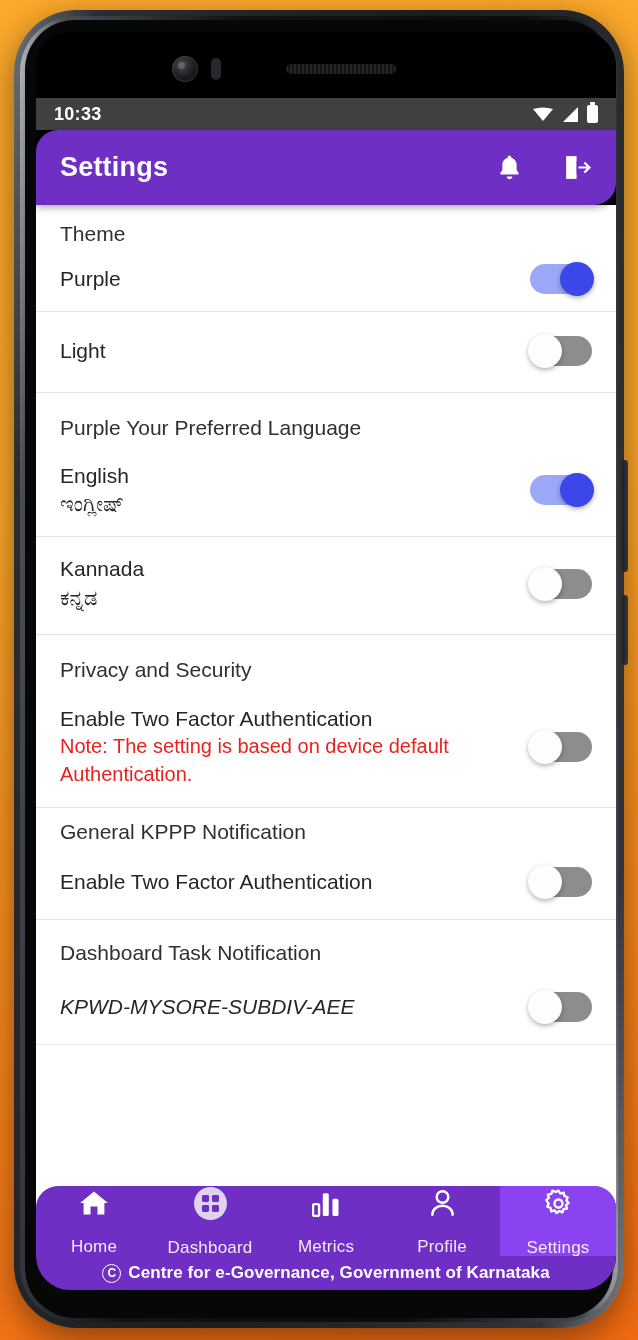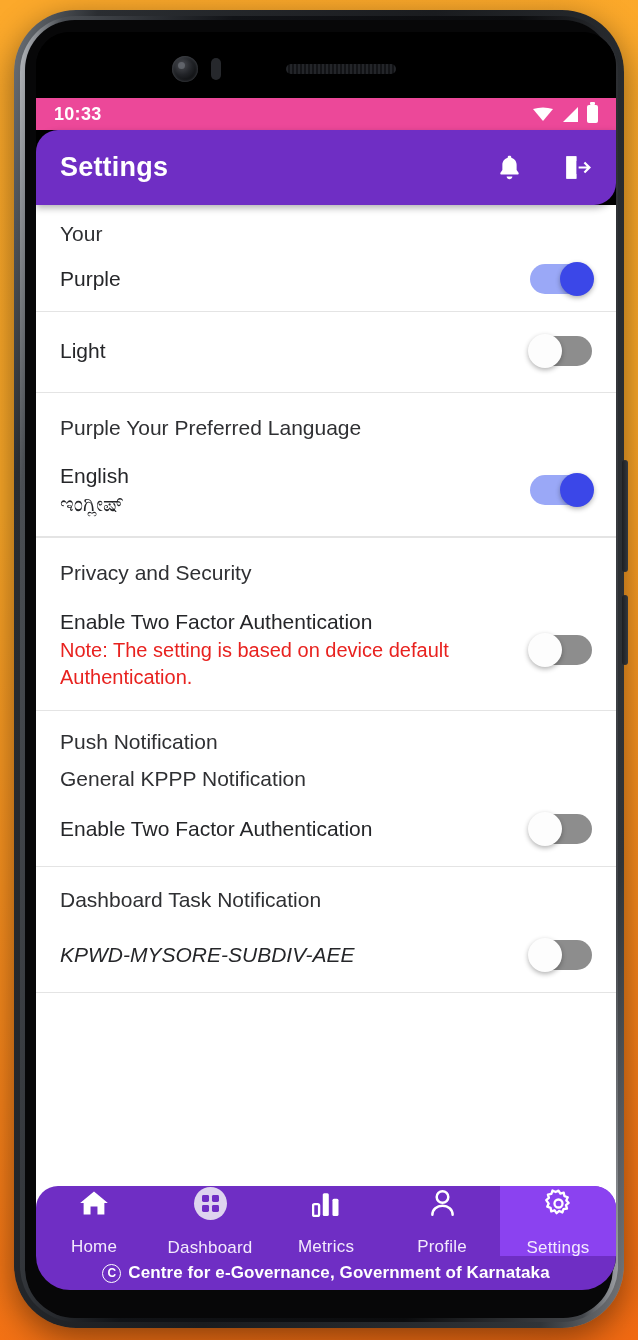--- a/index.html
+++ b/index.html
@@ -76,21 +76,21 @@
   }
   .speaker{
     position:absolute; left:250px; top:32px;
     width:110px; height:10px; border-radius:5px;
     background: repeating-linear-gradient(90deg,#232529 0px,#232529 2px,#121316 2px,#121316 4px);
   }
 
   
   .statusbar{
     position:absolute; left:0; top:66px; width:100%; height:32px;
-    background:#ec4899;
+    background:#404040;
     display:flex; align-items:center;
     padding:0 18px;
     color:#fff;
   }
   .clock{ font-size:18px; font-weight:600; letter-spacing:.3px; }
   .status-icons{ margin-left:auto; display:flex; align-items:center; gap:8px; }
   .ic-wifi{ width:20px; height:14px; }
   .ic-signal{ width:18px; height:15px; }
   .ic-batt{ width:11px; height:18px; background:#fff; border-radius:2px; position:relative; }
   .ic-batt:before{ content:""; position:absolute; left:3px; top:-3px; width:5px; height:3px; background:#fff; border-radius:1px; }
@@ -253,21 +253,21 @@
             <rect x="3" y="2" width="9" height="20" fill="#fff"></rect>
             <path d="M14 11.1h7.3l-2.8-2.8 1.4-1.4 5.2 5.1-5.2 5.1-1.4-1.4 2.8-2.8H14z" fill="#fff"></path>
           </svg>
         </span>
       </span>
     </div>
 
     <div class="content">
 
       <div class="group">
-        <div class="group-title">Your</div>
+        <div class="group-title">Theme</div>
         <div class="row">
           <div class="row-text">
             <div class="row-label">Purple</div>
           </div>
           <div class="toggle on">
               <span class="thumb"></span>
             </div>
         </div>
       </div>
       <div class="divider"></div>
@@ -289,38 +289,48 @@
           <div class="row-text">
             <div class="row-label">English</div>
             <div class="row-sub">ಇಂಗ್ಲೀಷ್</div>
           </div>
           <div class="toggle on">
               <span class="thumb"></span>
             </div>
         </div>
       </div>
       <div class="divider"></div>
+      <div class="group">
+        <div class="row" style="padding-top:18px;padding-bottom:22px;">
+          <div class="row-text">
+            <div class="row-label">Kannada</div>
+            <div class="row-sub">ಕನ್ನಡ</div>
+          </div>
+          <div class="toggle off">
+              <span class="thumb"></span>
+            </div>
+        </div>
+      </div>
       <div class="divider"></div>
 
       <div class="group">
         <div class="group-title" style="padding-top:22px;">Privacy and Security</div>
         <div class="row" style="padding-top:18px;padding-bottom:18px;">
           <div class="row-text">
             <div class="row-label">Enable Two Factor Authentication</div>
             <div class="row-note">Note: The setting is based on device default Authentication.</div>
           </div>
           <div class="toggle off">
               <span class="thumb"></span>
             </div>
         </div>
       </div>
       <div class="divider"></div>
 
       <div class="group">
-        <div class="group-title" style="padding-top:18px;padding-bottom:0;">Push Notification</div>
         <div class="group-title" style="padding-top:11px;padding-bottom:0;">General KPPP Notification</div>
         <div class="row" style="padding-top:22px;padding-bottom:22px;">
           <div class="row-text">
             <div class="row-label">Enable Two Factor Authentication</div>
           </div>
           <div class="toggle off">
               <span class="thumb"></span>
             </div>
         </div>
       </div>

